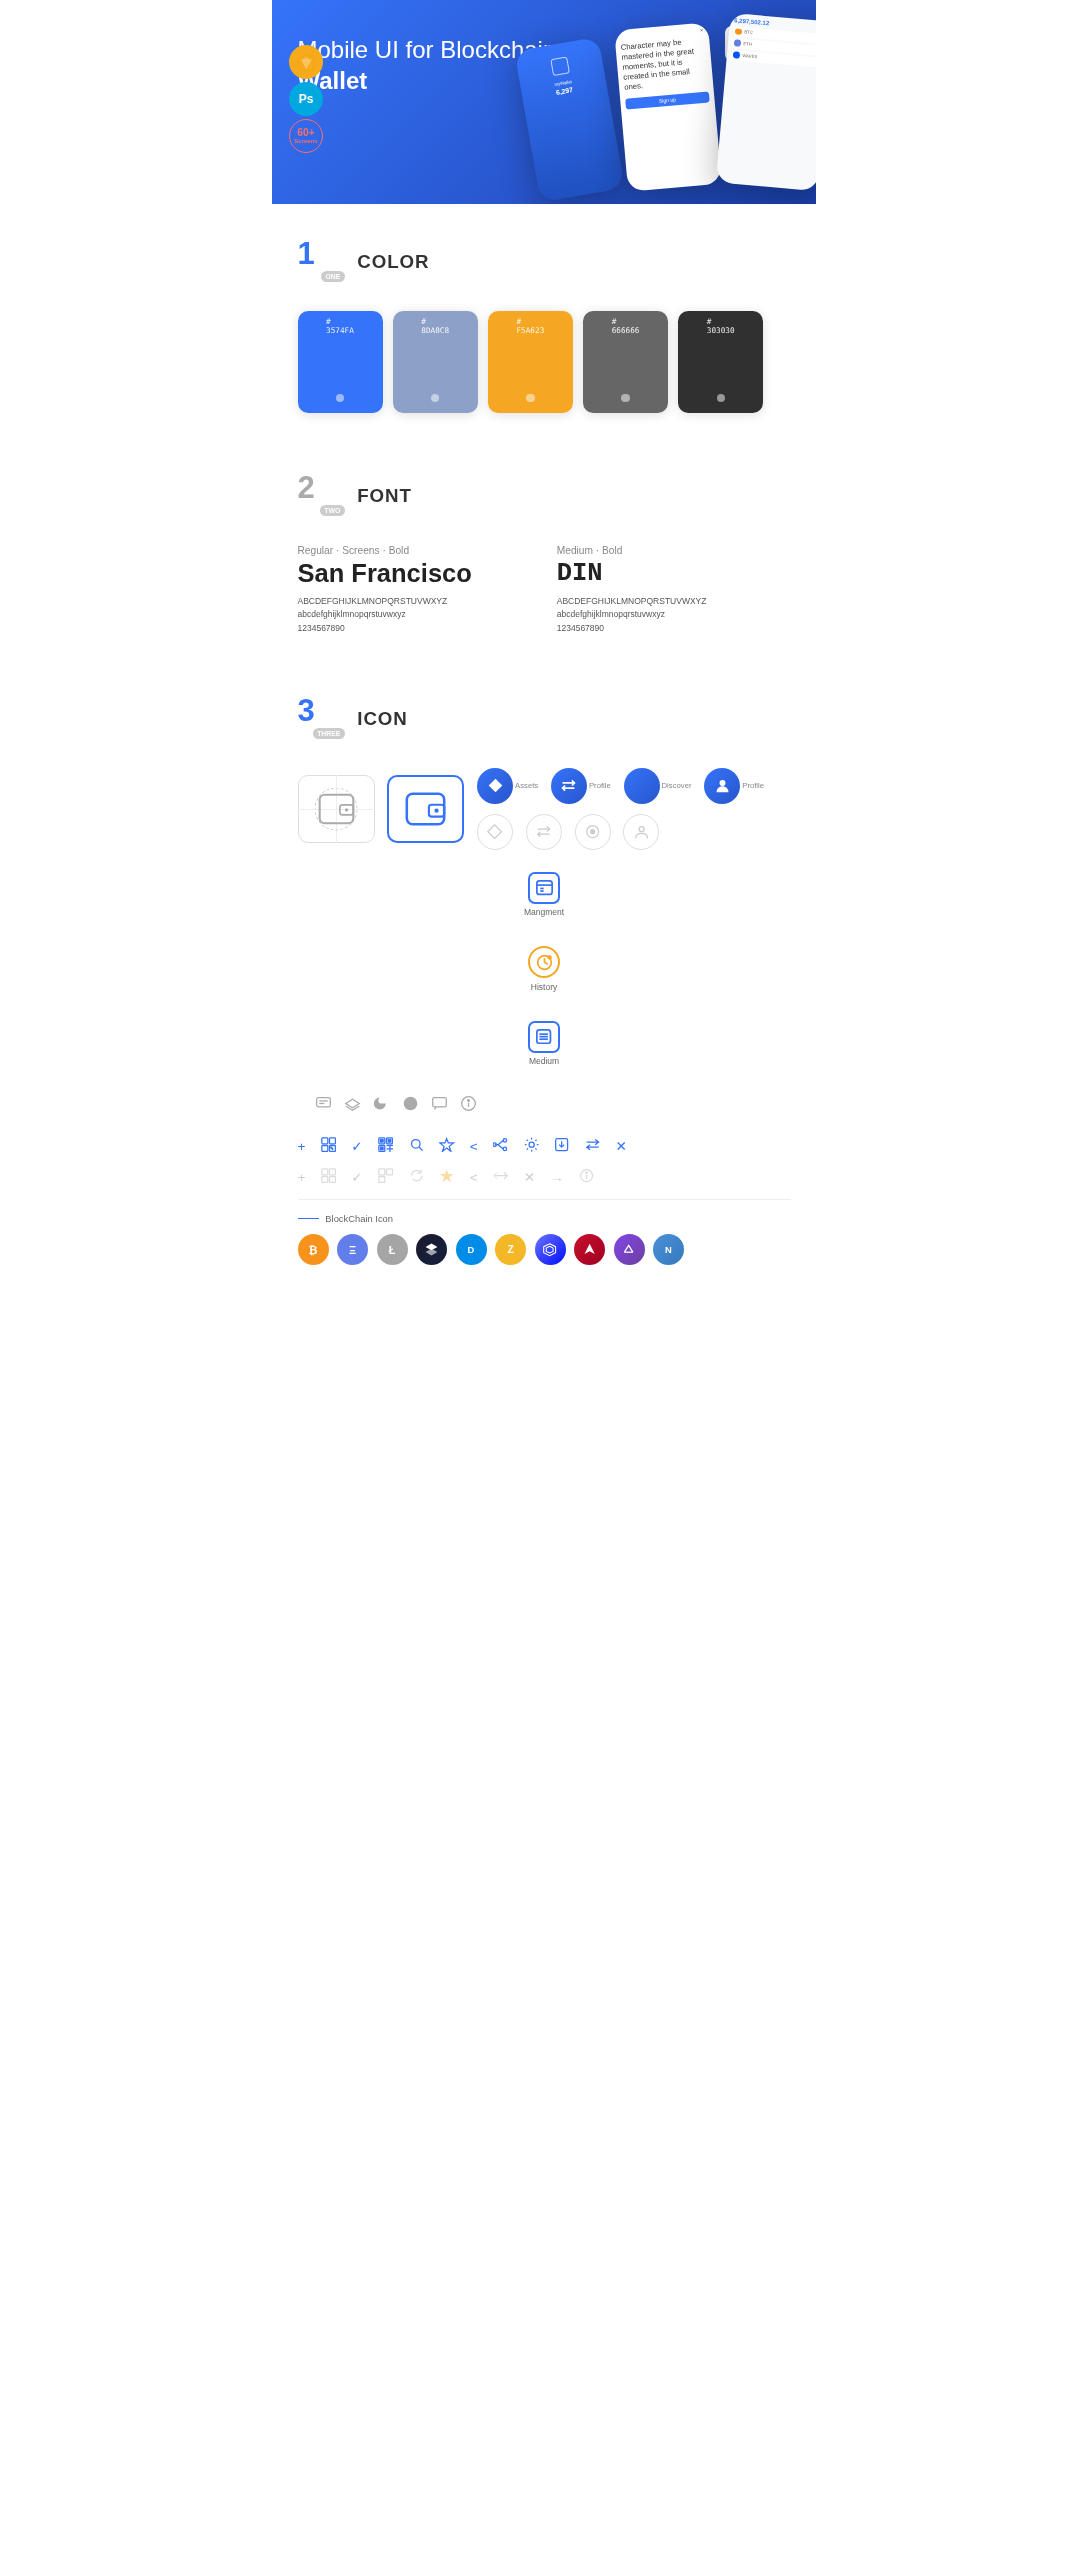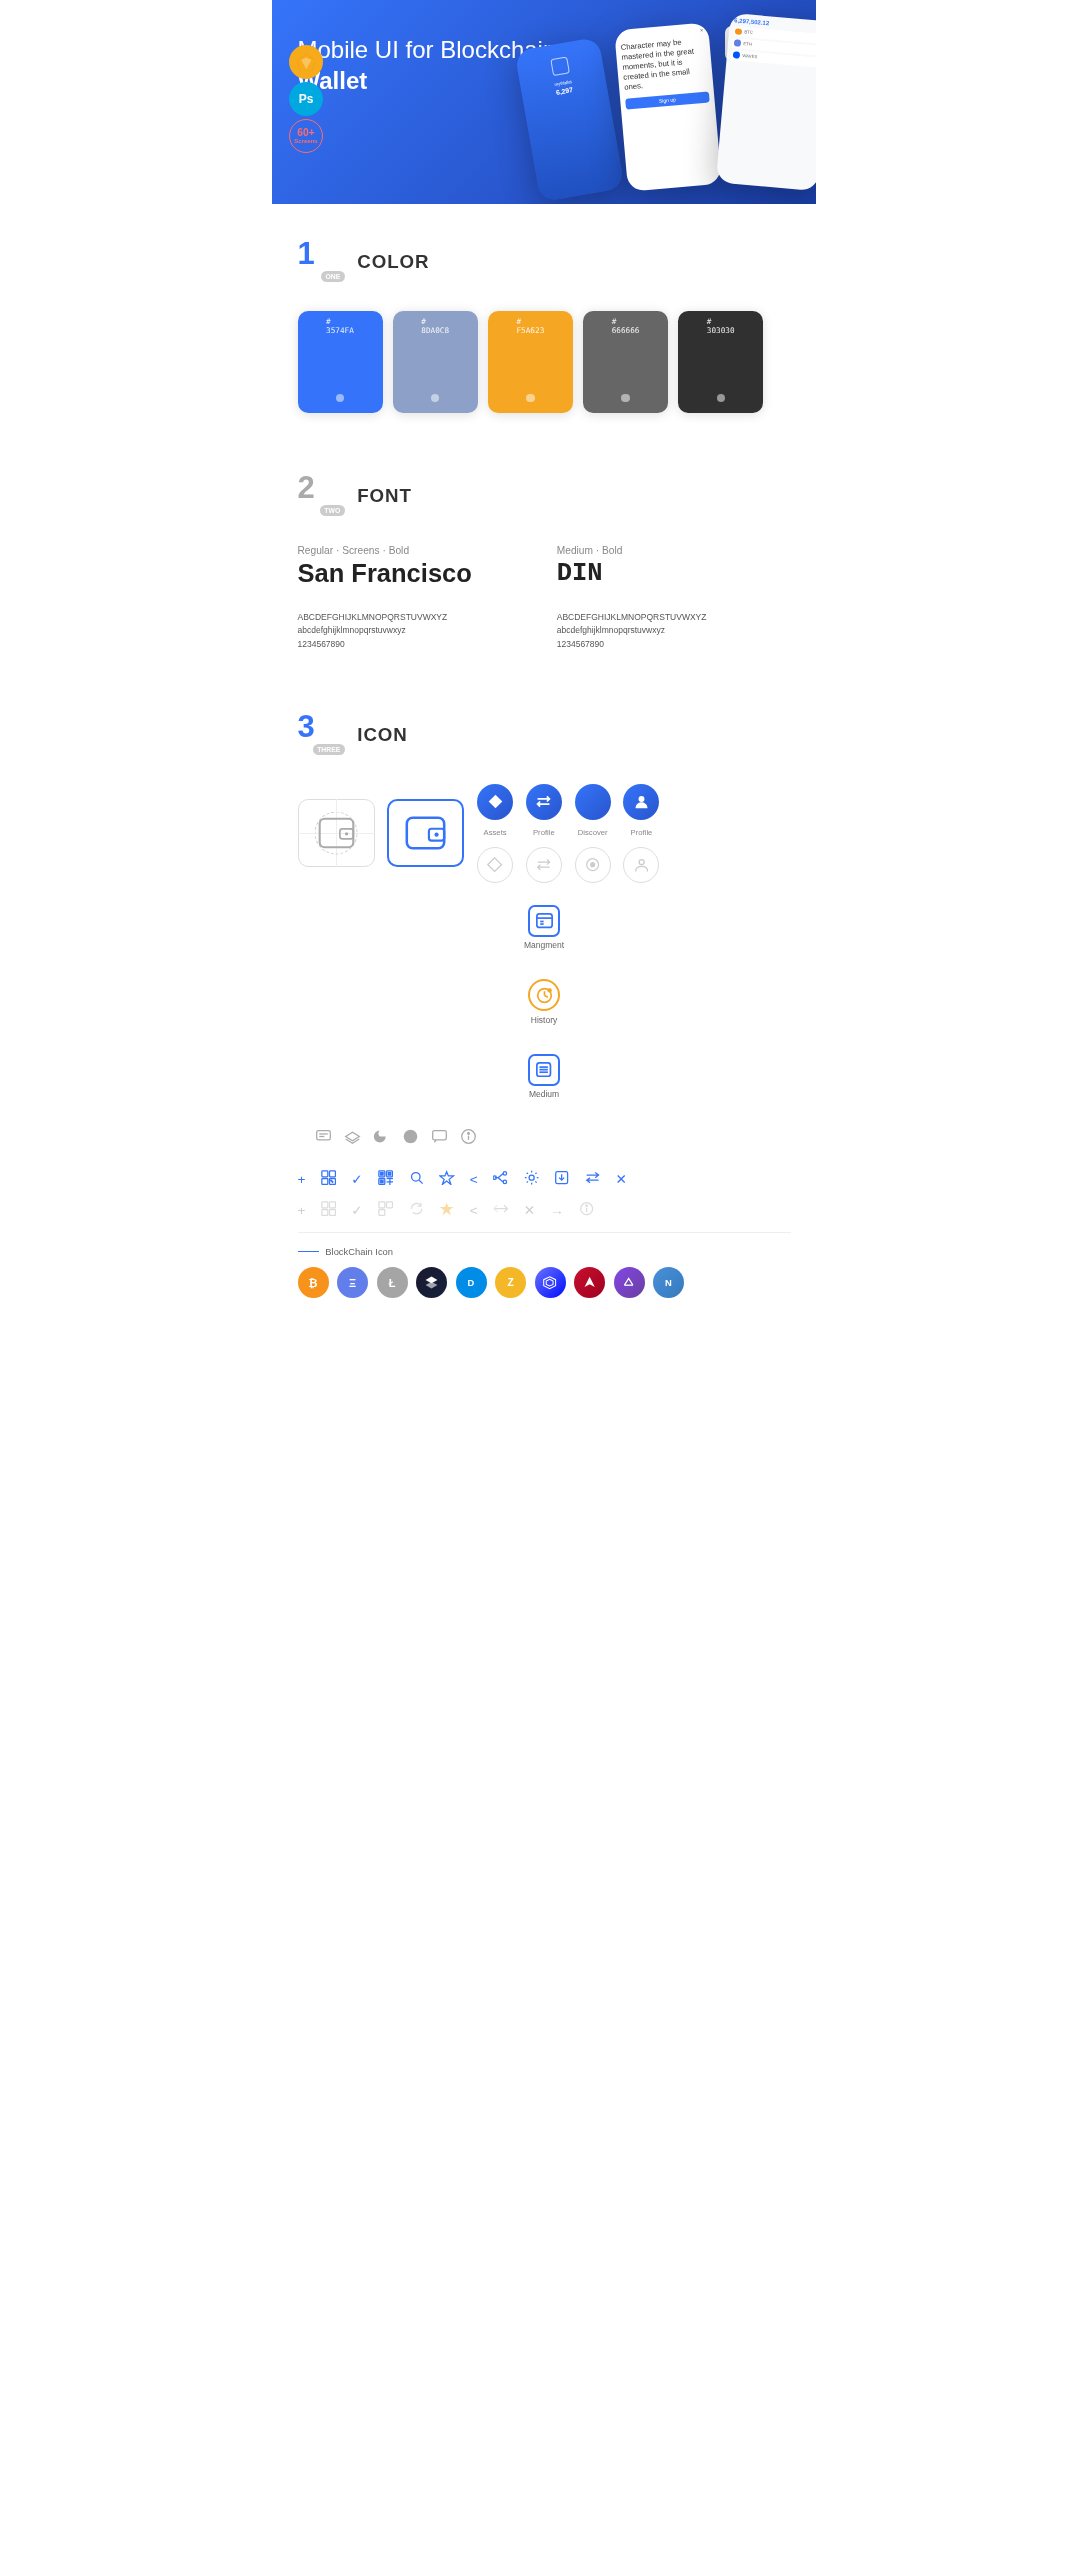--- a/index.html
+++ b/index.html
@@ -177,32 +177,32 @@
     }
     .font-weight-label {
       font-size: 10.2px;
       color: #888;
       margin-bottom: 3.4px;
     }
     .font-name {
       font-size: 25.5px;
       font-weight: 700;
       color: #222;
-      margin-bottom: 23px;
+      margin-bottom: 7px;
     }
     .font-name-din { font-family: Liberation Mono, monospace; }
     .font-chars {
       font-size: 8.5px;
       color: #555;
       line-height: 1.6;
     }
     .icon-item {
       display: flex;
-      flex-direction: column;
-      gap: 8px;
+      align-items: center;
+      gap: 2px;
     }
     .icon-label {
       font-size: 7.7px;
       color: #888;
       text-align: center;
     }
 
     
     .circle-icon {
       width: 36px;

